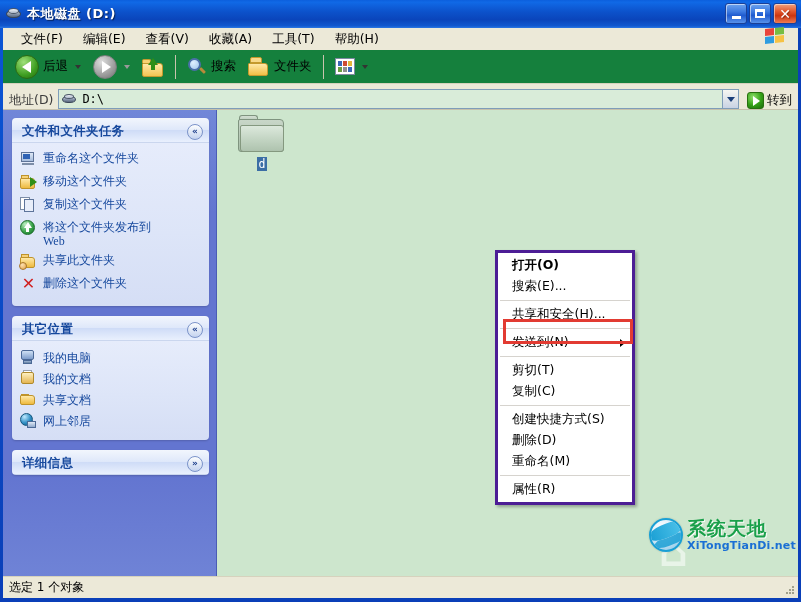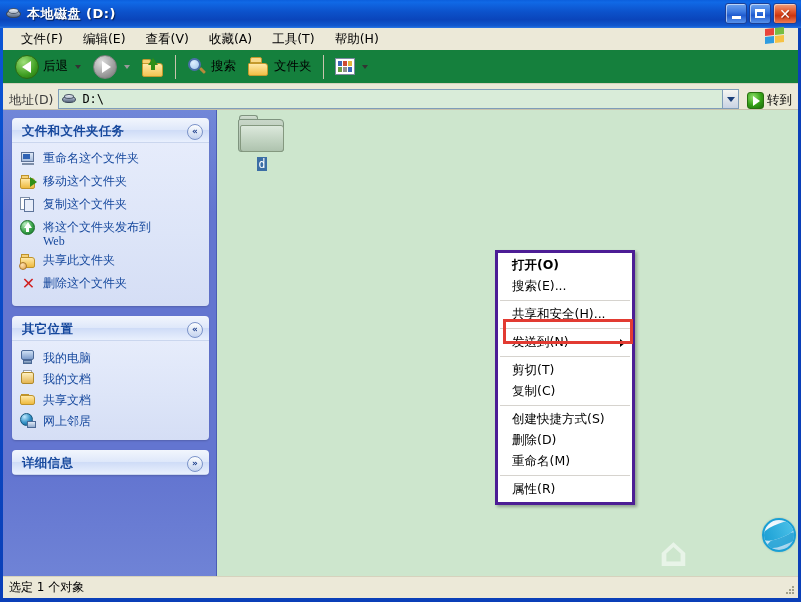--- a/index.html
+++ b/index.html
@@ -642,20 +642,24 @@
           <div class="ctx-item">属性(R)</div>
 
           <div id="ctx-highlight"></div>
         </div>
 
         <div id="wm-ghost">⌂</div>
         <div id="watermark">
           <div id="wm-globe">
             <div class="swoosh"></div>
           </div>
+          <div id="wm-text">
+            <span id="wm-main">系统天地</span>
+            <span id="wm-sub">XiTongTianDi.net</span>
+          </div>
         </div>
 
       </div>
     </div>
 
     <div id="statusbar">
       <span id="status-text">选定 1 个对象</span>
       <svg class="status-grip" viewBox="0 0 14 14">
         <g fill="#a0a08c">
           <rect x="10" y="10" width="2" height="2"></rect>

